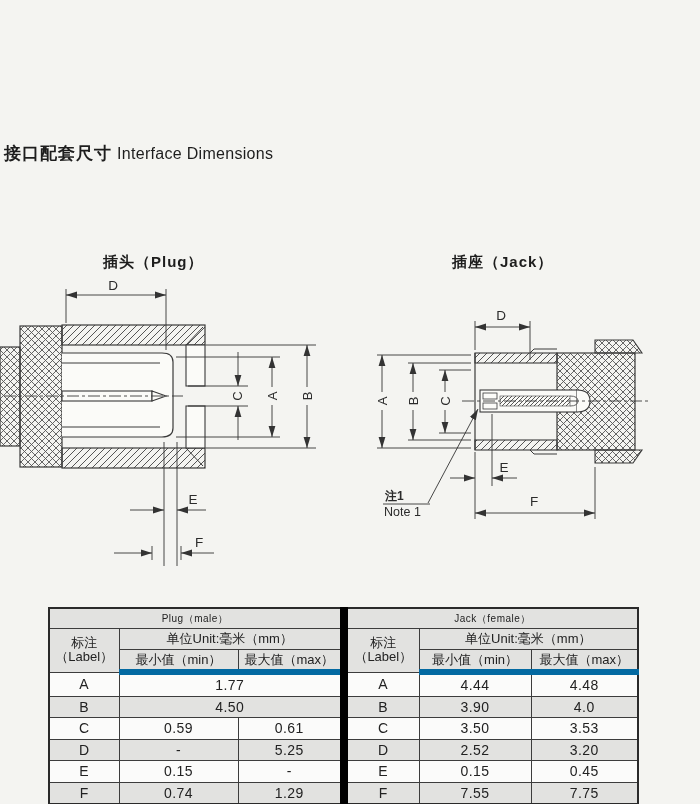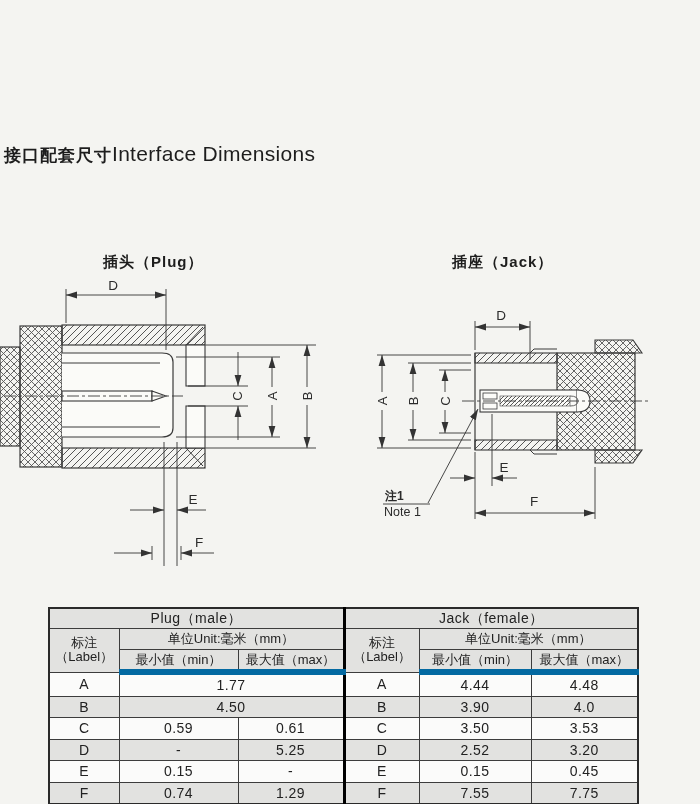--- a/index.html
+++ b/index.html
@@ -4,41 +4,41 @@
 <style>
   html,body{margin:0;padding:0;background:#d9d9d9;}
   .page{position:relative;width:700px;height:804px;background:#f4f4f1;
         font-family:"Liberation Sans","DejaVu Sans",sans-serif;color:#1d1d1d;overflow:hidden;}
   .intro{position:absolute;top:5px;left:3px;width:695px;margin:0;
          font-size:15.5px;line-height:23.6px;text-indent:32px;letter-spacing:.2px;}
   .standard{position:absolute;top:92px;left:4px;margin:0;font-style:italic;
             font-size:16px;letter-spacing:.5px;}
   .section-title{position:absolute;top:142px;left:4px;margin:0;font-size:17px;
                  font-weight:700;letter-spacing:1px;}
-  .section-title .en{font-weight:400;font-size:21px;letter-spacing:.3px;}
+  .section-title .en{font-weight:400;font-size:16px;letter-spacing:.3px;margin-left:5px;}
   .fig-label{position:absolute;top:213px;font-size:15px;font-weight:700;letter-spacing:1px;margin-top:40px;}
   .fig-label.plug{left:103px;}
   .fig-label.jack{left:452px;}
   svg.drawing{position:absolute;}
   svg.plug-svg{left:0;top:275px;width:340px;height:300px;}
   svg.jack-svg{left:355px;top:305px;width:345px;height:220px;}
   svg text{font-family:"Liberation Sans","DejaVu Sans",sans-serif;fill:#2b2b2b;}
 
   .dim-table{position:absolute;left:48px;top:607px;width:589px;border-collapse:collapse;
              table-layout:fixed;background:#fbfbfa;font-size:13px;color:#222;
              border:2px solid #2a2a2a;}
   .dim-table th,.dim-table td{border:1px solid #3c3c3c;text-align:center;padding:0;
              font-weight:400;overflow:hidden;white-space:nowrap;}
   .dim-table thead th{background:#e2e2e0;}
-  .dim-table tr.ghead th{height:19px;font-size:14px;letter-spacing:.5px;}
+  .dim-table tr.ghead th{height:19px;font-size:10px;letter-spacing:.5px;}
   .dim-table tr.sub1 th{height:20px;}
   .dim-table tr.sub2 th{height:19px;border-bottom:6px solid #0369a1;}
   .dim-table tbody td{height:20.5px;font-size:14px;letter-spacing:.5px;}
   .dim-table tbody tr.shade td{background:#e2e2e0;}
-  .dim-table .jack-start{border-left:3px solid #000000;}
+  .dim-table .jack-start{border-left:8px solid #000000;}
   .dim-table .lbl2{line-height:1.1;font-size:13px;}
 </style>
 </head>
 <body>
 
 <div class="page">
 
 
 
   <h2 class="section-title"><span class="zh">接口配套尺寸</span><span class="en">Interface Dimensions</span></h2>

